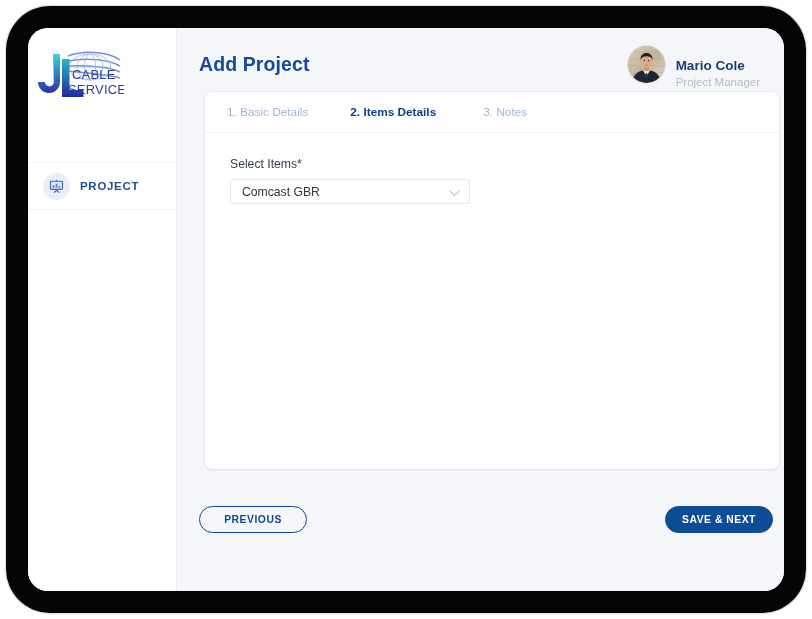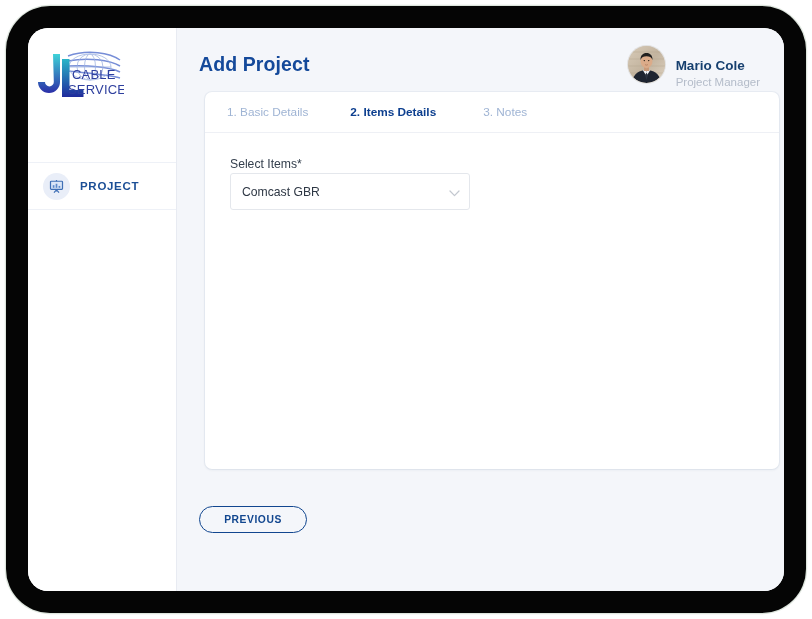--- a/index.html
+++ b/index.html
@@ -169,26 +169,26 @@
   }
   .tab-gap-1 { width: 42px; }
   .tab-gap-2 { width: 47px; }
 
   #form {
     padding: 24px 0 0 25px;
   }
   .field-label {
     font-size: 12.2px;
     color: #35404e;
-    margin-bottom: 2px;
+    margin-bottom: 8px;
   }
   .select-wrap {
     position: relative;
     width: 240px;
-    height: 37px;
+    height: 25px;
   }
   .select-box {
     width: 100%;
     height: 100%;
     box-sizing: border-box;
     border: 1px solid #e4e7ec;
     border-radius: 3px;
     background: #fff;
     display: flex;
     align-items: center;
@@ -369,17 +369,18 @@
               <svg width="11" height="7" viewBox="0 0 11 7" fill="none" stroke="#c3c8d0" stroke-width="1.25" stroke-linecap="round" stroke-linejoin="round">
                 <path d="M1 1 L5.5 5.6 L10 1"></path>
               </svg>
             </span>
           </div>
         </div>
       </div>
 
       <div id="footer">
         <div class="btn btn-outline">PREVIOUS</div>
+        <div class="btn btn-primary">SAVE &amp; NEXT</div>
       </div>
 
     </div>
   </div>
 </div>
 
 </body></html>

